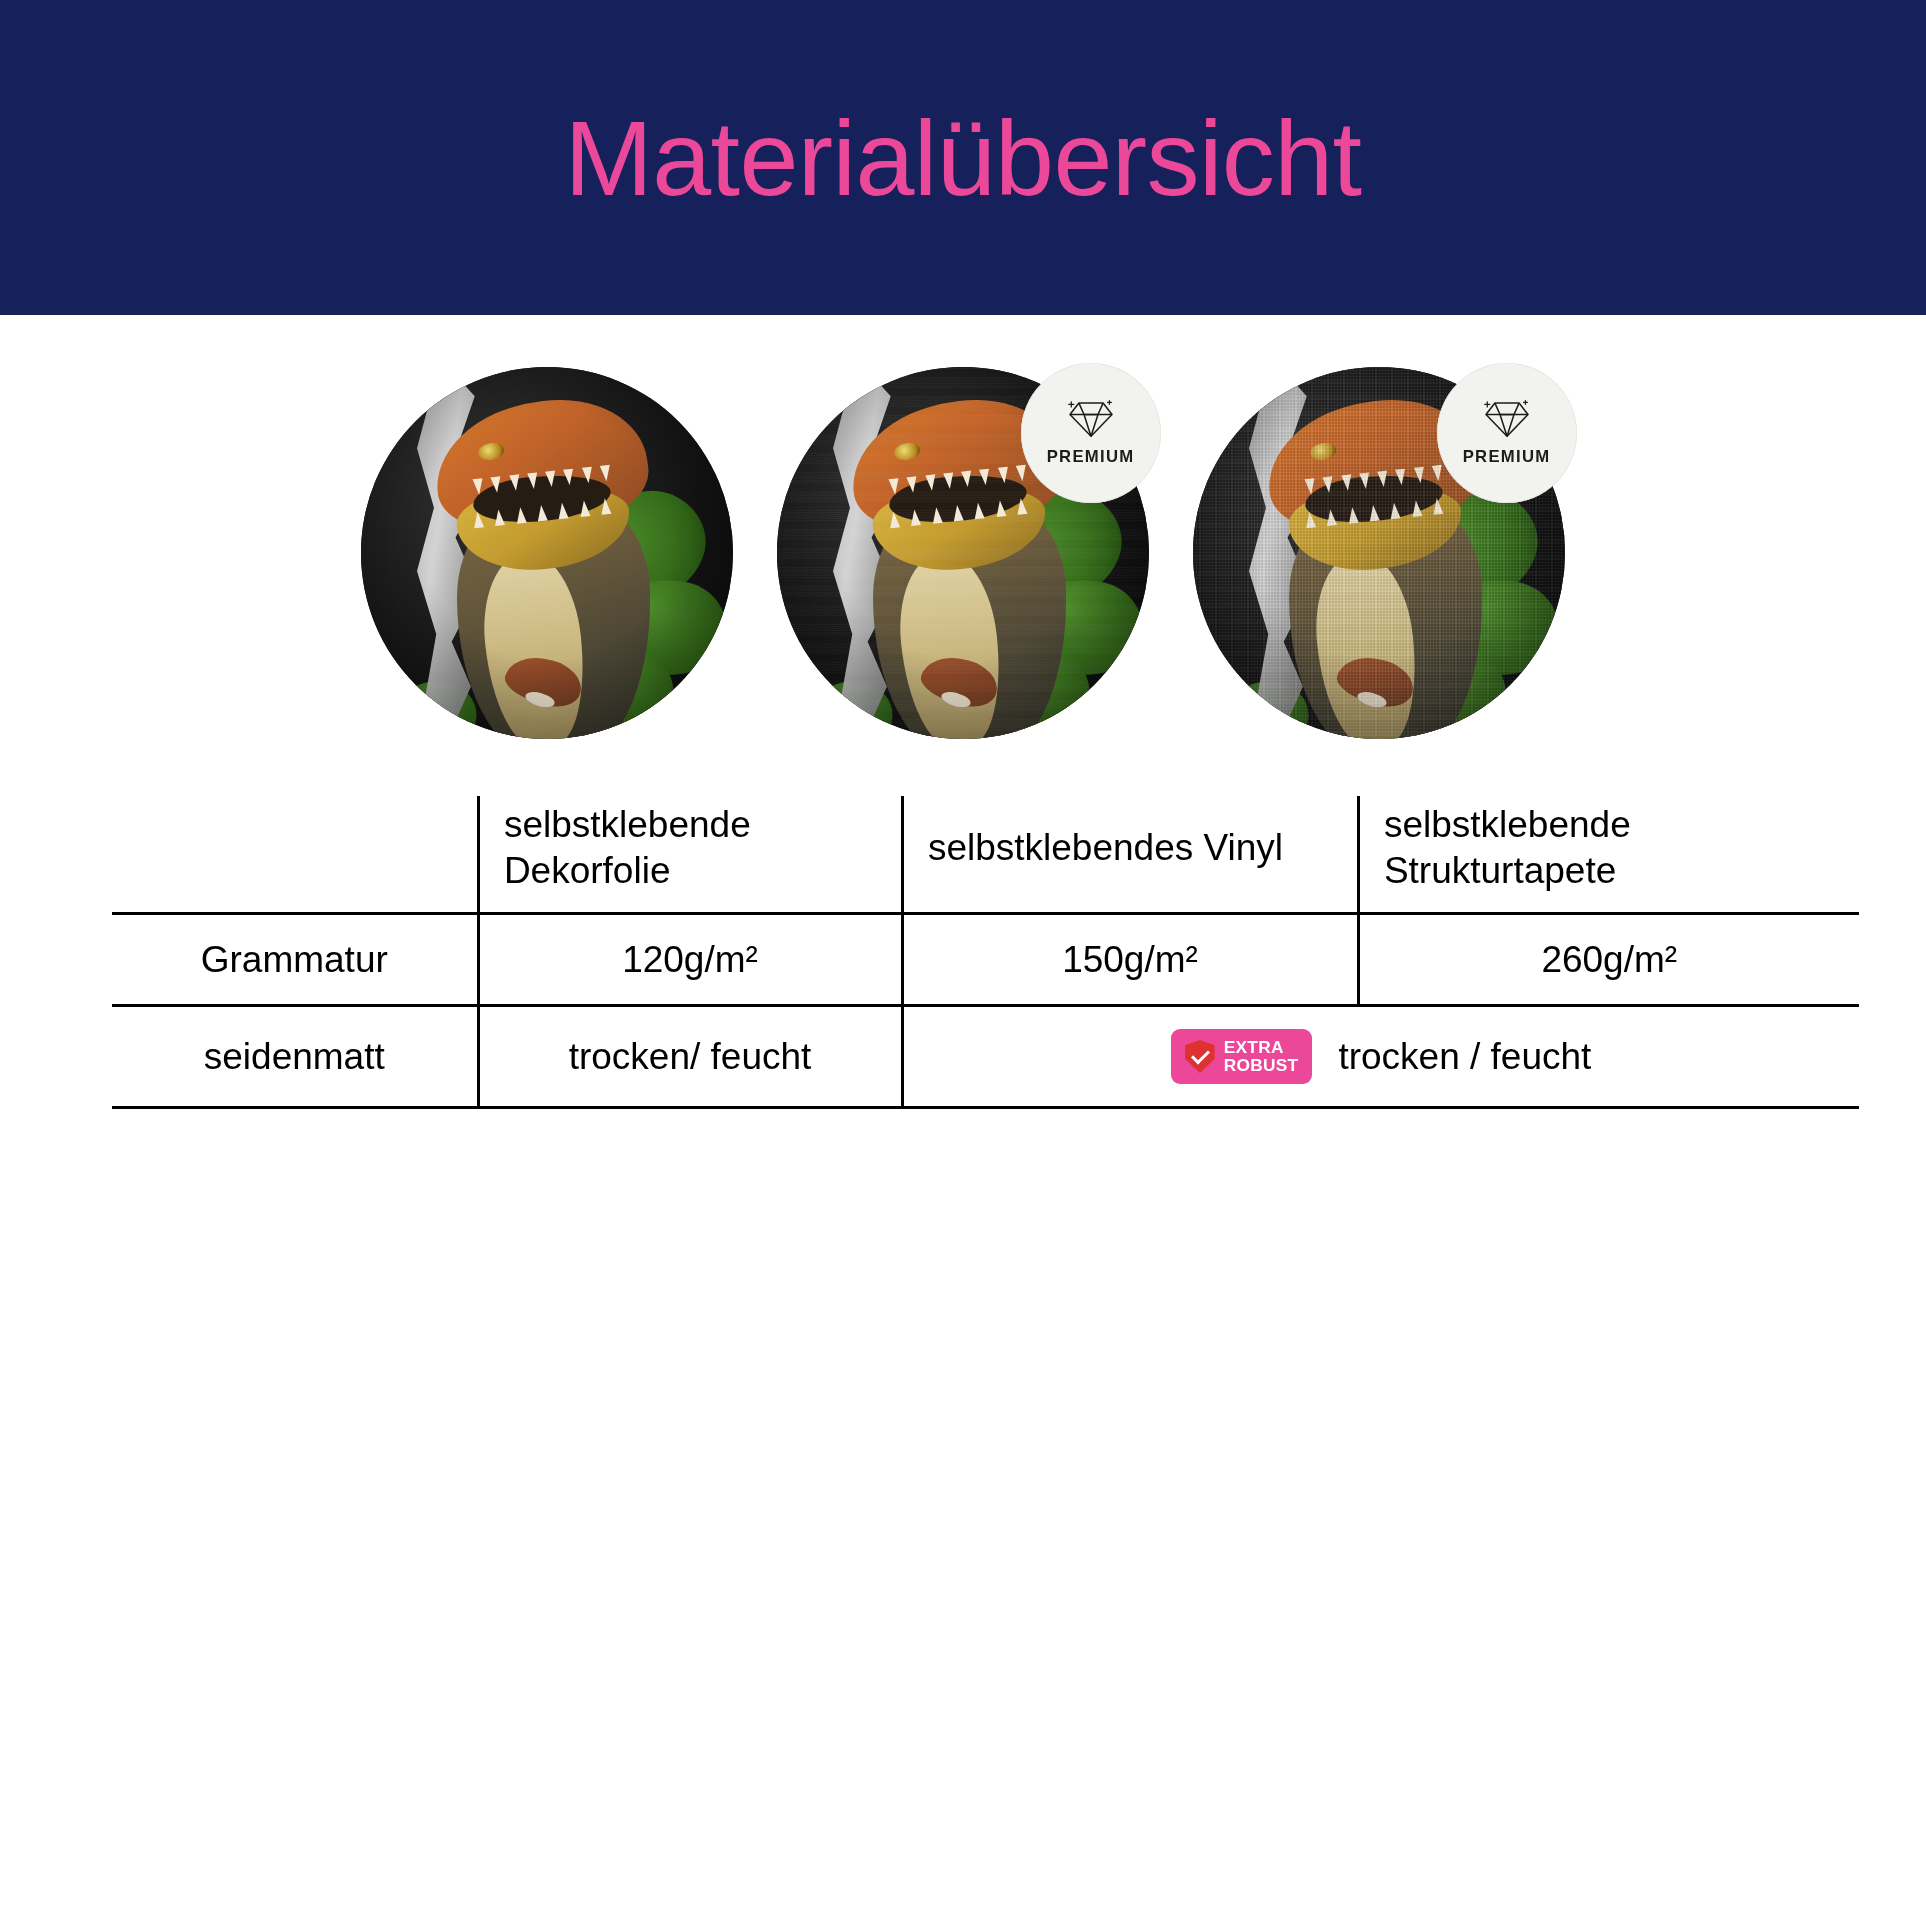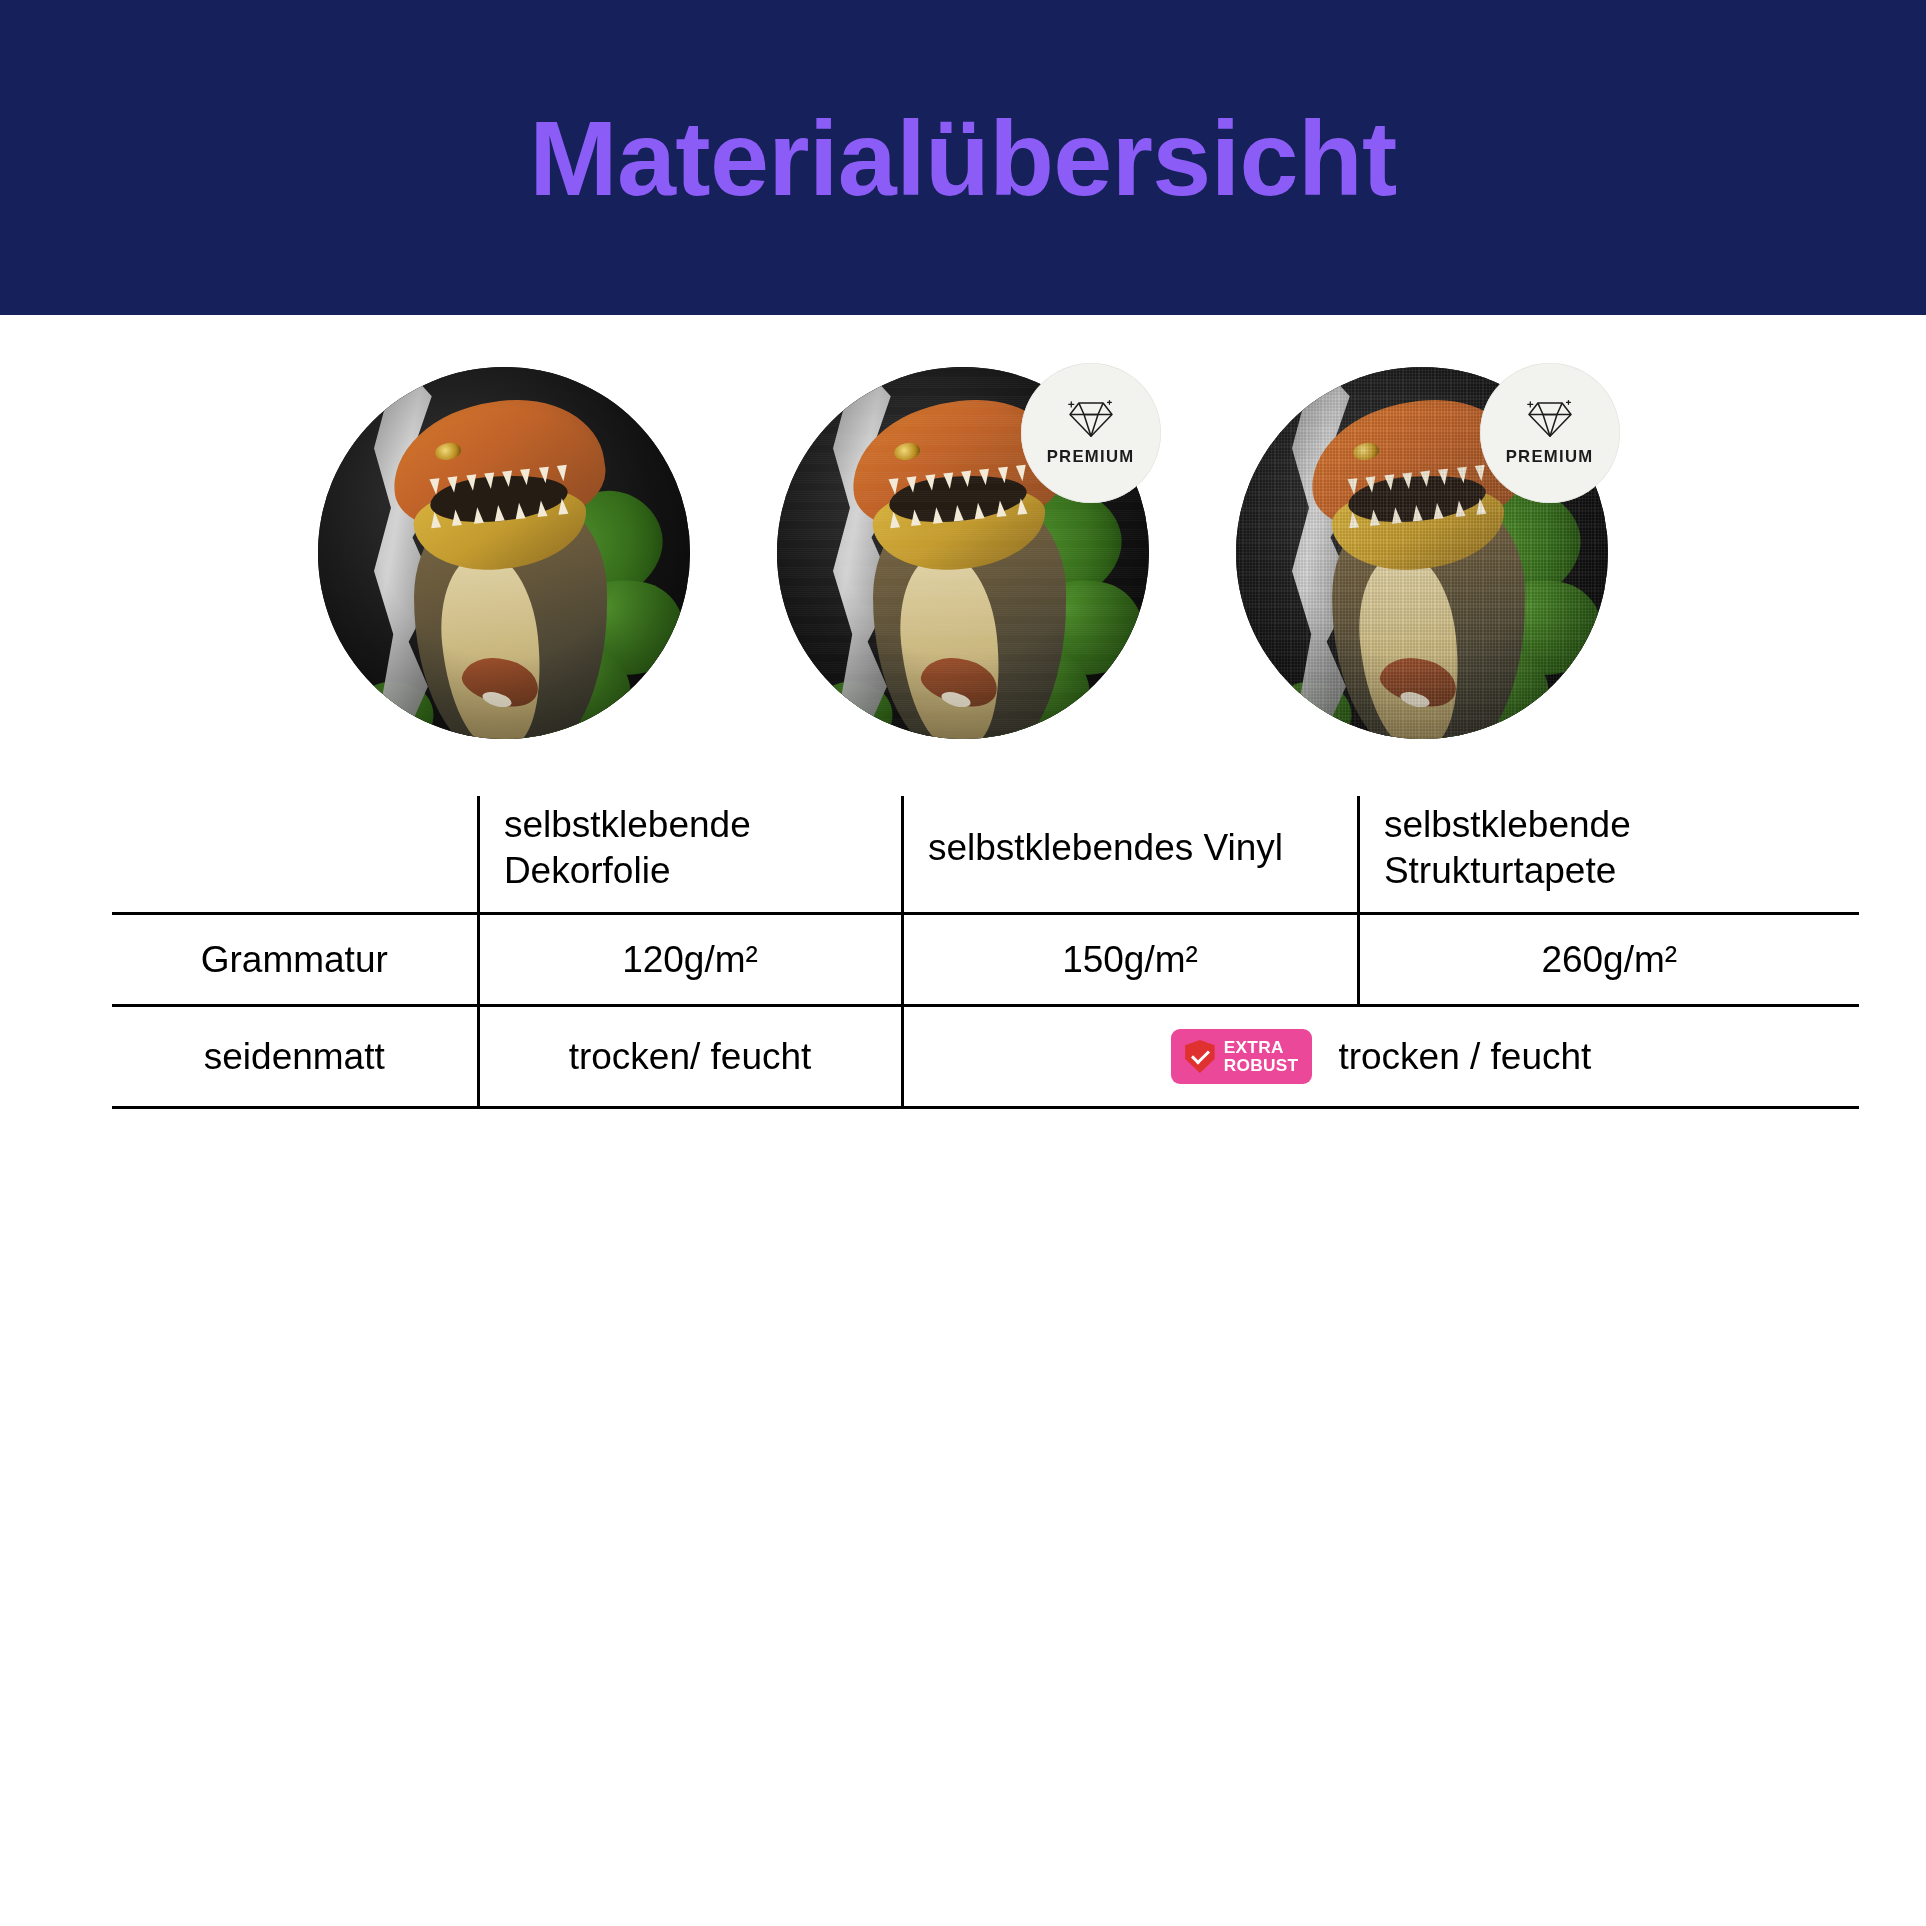--- a/index.html
+++ b/index.html
@@ -18,35 +18,35 @@
   .header {
     width: 100%;
     height: 315px;
     background: #16205a;
     display: flex;
     align-items: center;
     justify-content: center;
     box-sizing: border-box;
   }
   .header-title {
-    color: #8b5cf6;
+    color: #ec4899;
     font-size: 106px;
-    font-weight: bold;
+    font-weight: normal;
     letter-spacing: -0.6px;
     line-height: 1;
     text-align: left;
   }
 
   
   .circles-row {
     height: 462px;
     display: flex;
     align-items: center;
     justify-content: center;
-    gap: 87px;
+    gap: 44px;
     padding-top: 13px;
     box-sizing: border-box;
   }
   .circle-wrap {
     position: relative;
     width: 372px;
     height: 372px;
   }
   .circle {
     width: 372px;

